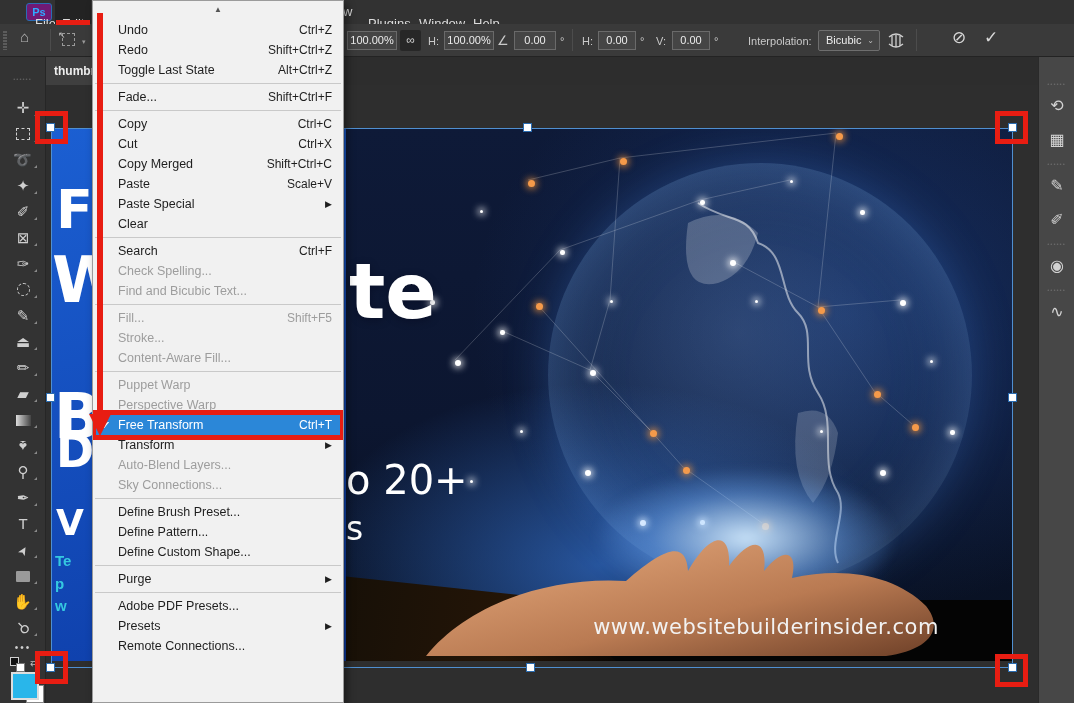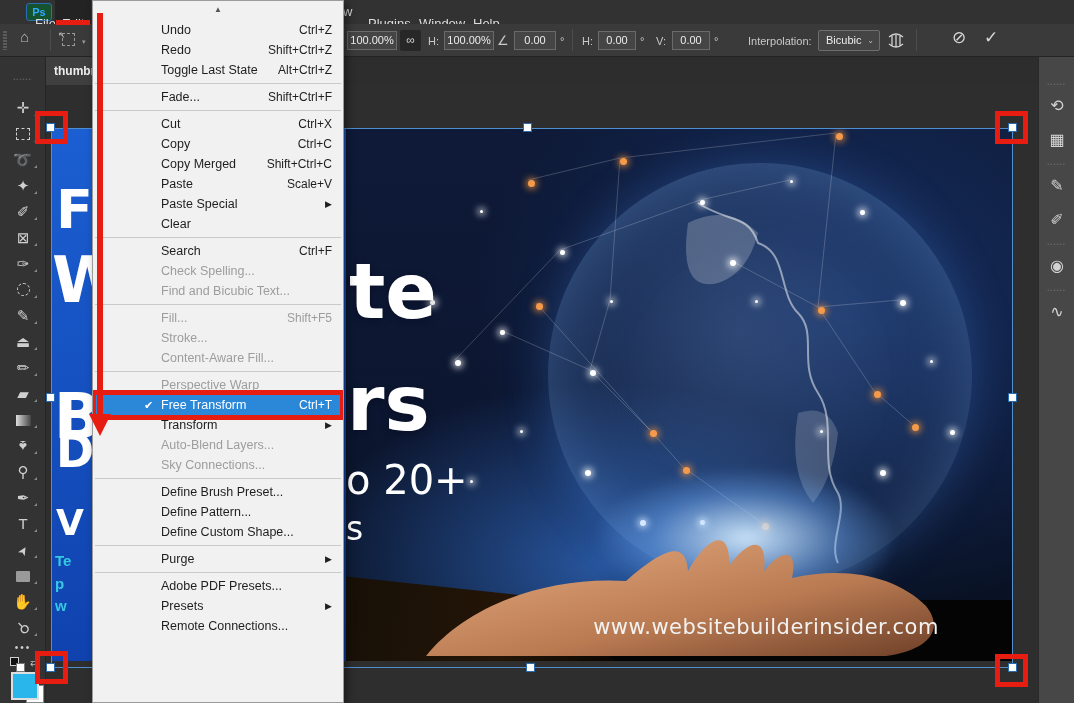--- a/index.html
+++ b/index.html
@@ -3,21 +3,21 @@
 <meta charset="utf-8">
 <style>
   :root{ --red:#e81d12; --blue:#2b87d8; }
   *{box-sizing:border-box; margin:0; padding:0;}
   body{font-family:"Liberation Sans",sans-serif; background:#222;}
   #app{position:relative; width:1074px; height:703px; overflow:hidden; background:#2f2f2f;}
   .abs{position:absolute;}
 
   
   .menubar{left:0;top:0;width:1074px;height:24px;background:#323232;color:#dcdcdc;font-size:13px;z-index:20;}
-  .ps-logo{left:26px;top:3px;width:26px;height:18px;background:#14532d;border:1px solid #2a6cb5;border-radius:3px;color:#31a8ff;font-weight:bold;font-size:11px;text-align:center;line-height:16px;}
+  .ps-logo{left:26px;top:3px;width:26px;height:18px;background:#701a75;border:1px solid #2a6cb5;border-radius:3px;color:#31a8ff;font-weight:bold;font-size:11px;text-align:center;line-height:16px;}
   .mb-item{top:0;height:24px;line-height:24px;padding:12px 7px;}
   .mb-edit{background:#232323;}
   .edit-underline{left:56px;top:20px;width:34px;height:5px;background:var(--red);z-index:60;}
 
   
   .optionsbar{left:0;top:24px;width:1074px;height:33px;background:#3a3a3a;border-bottom:1px solid #232323;z-index:20;color:#cfcfcf;font-size:11px;}
   .ob-grip{left:3px;top:6px;width:4px;height:20px;background:repeating-linear-gradient(#3a3a3a 0 1px,#5c5c5c 1px 3px);}
   .ob-home{left:20px;top:4px;font-size:15px;color:#b8b8b8;}
   .ob-div{top:5px;width:1px;height:22px;background:#4c4c4c;}
   .ob-ref{left:62px;top:9px;width:13px;height:13px;border:1px dashed #9a9a9a;}
@@ -90,21 +90,21 @@
   .hl-light{position:absolute;color:#fff;font-family:"DejaVu Sans",sans-serif;font-weight:400;line-height:1;z-index:9;}
 
   
   .t-rect{left:51px;top:128px;width:962px;height:540px;border:1px solid #4f8fd0;z-index:25;}
   .hd{position:absolute;width:9px;height:9px;background:#fff;border:1px solid #2b6cb0;z-index:31;}
   .rbox{position:absolute;width:33px;height:33px;border:5px solid var(--red);z-index:60;}
 
   
   .menu{left:92px;top:0;width:252px;height:703px;background:#f1f1f1;border:1px solid #9b9b9b;box-shadow:3px 3px 8px rgba(0,0,0,.45);z-index:40;overflow:hidden;}
   .m-scroll{height:19px;text-align:center;color:#555;font-size:8px;line-height:18px;}
-  .mi{height:20px;display:flex;align-items:center;font-size:12.5px;color:#1e1e1e;position:relative;cursor:default;padding-left:43px;}
+  .mi{height:20px;display:flex;align-items:center;font-size:12.5px;color:#1e1e1e;position:relative;cursor:default;}
   .mi .chk{width:25px;text-align:center;font-size:11px;}
   .mi .ml{flex:1;white-space:nowrap;}
   .mi .ms{padding-right:11px;font-size:12px;white-space:nowrap;}
   .mi .arr{font-size:9px;}
   .mi.dis{color:#9d9d9d;}
   .mi.hl{background:var(--blue);color:#fff;}
   .mi.hl::after{content:'';position:absolute;left:-2px;right:-2px;top:-5px;bottom:-5px;border:5px solid var(--red);pointer-events:none;z-index:61;}
   .msep{height:7px;position:relative;}
   .msep:after{content:'';position:absolute;left:2px;right:2px;top:3px;border-top:1px solid #c9c9c9;}
 
@@ -192,21 +192,20 @@
           <linearGradient id="skin" x1="0" y1="0" x2="1" y2="1">
             <stop offset="0" stop-color="#e9ad80"></stop>
               <stop offset=".6" stop-color="#b97a52"></stop>
               <stop offset="1" stop-color="#6e4028"></stop>
           </linearGradient>
         </defs>
         <path d="M0,210 C40,160 120,130 200,135 C240,100 260,95 262,125 C285,85 305,85 303,120 C325,90 342,92 338,125 C358,100 372,105 366,132 C420,120 470,130 500,160 C520,185 500,205 460,210 Z" fill="url(#skin)"></path>
       </svg>
       <div class="url">www.websitebuilderinsider.com</div>
       <span class="hl-big" style="left:3px;top:126px;font-size:76px;">te</span>
-      <span class="hl-big" style="left:1px;top:238px;font-size:76px;">rs</span>
       <span class="hl-light" style="left:0px;top:332px;font-size:40px;">o 20+</span>
       <span class="hl-light" style="left:0px;top:384px;font-size:33px;">s</span>
     </div>
   </div>
 
   <div class="abs t-rect"></div>
   <div class="hd" style="left:46px;top:123px;"></div>
   <div class="hd" style="left:523px;top:123px;"></div>
   <div class="hd" style="left:1008px;top:123px;"></div>
   <div class="hd" style="left:46px;top:393px;"></div>
@@ -347,30 +346,30 @@
         </div>
         <div class="msep"></div>
         <div class="mi">
           <span class="chk"></span>
           <span class="ml">Fade...</span>
           <span class="ms">Shift+Ctrl+F</span>
         </div>
         <div class="msep"></div>
         <div class="mi">
           <span class="chk"></span>
+          <span class="ml">Copy</span>
+          <span class="ms">Ctrl+C</span>
+        </div>
+        <div class="mi">
+          <span class="chk"></span>
           <span class="ml">Cut</span>
           <span class="ms">Ctrl+X</span>
         </div>
         <div class="mi">
           <span class="chk"></span>
-          <span class="ml">Copy</span>
-          <span class="ms">Ctrl+C</span>
-        </div>
-        <div class="mi">
-          <span class="chk"></span>
           <span class="ml">Copy Merged</span>
           <span class="ms">Shift+Ctrl+C</span>
         </div>
         <div class="mi">
           <span class="chk"></span>
           <span class="ml">Paste</span>
           <span class="ms">Scale+V</span>
         </div>
         <div class="mi">
           <span class="chk"></span>
@@ -408,20 +407,25 @@
           <span class="chk"></span>
           <span class="ml">Stroke...</span>
           <span class="ms"></span>
         </div>
         <div class="mi dis">
           <span class="chk"></span>
           <span class="ml">Content-Aware Fill...</span>
           <span class="ms"></span>
         </div>
         <div class="msep"></div>
+        <div class="mi dis">
+          <span class="chk"></span>
+          <span class="ml">Puppet Warp</span>
+          <span class="ms"></span>
+        </div>
         <div class="mi dis">
           <span class="chk"></span>
           <span class="ml">Perspective Warp</span>
           <span class="ms"></span>
         </div>
         <div class="mi hl">
           <span class="chk">✔</span>
           <span class="ml">Free Transform</span>
           <span class="ms">Ctrl+T</span>
         </div>

